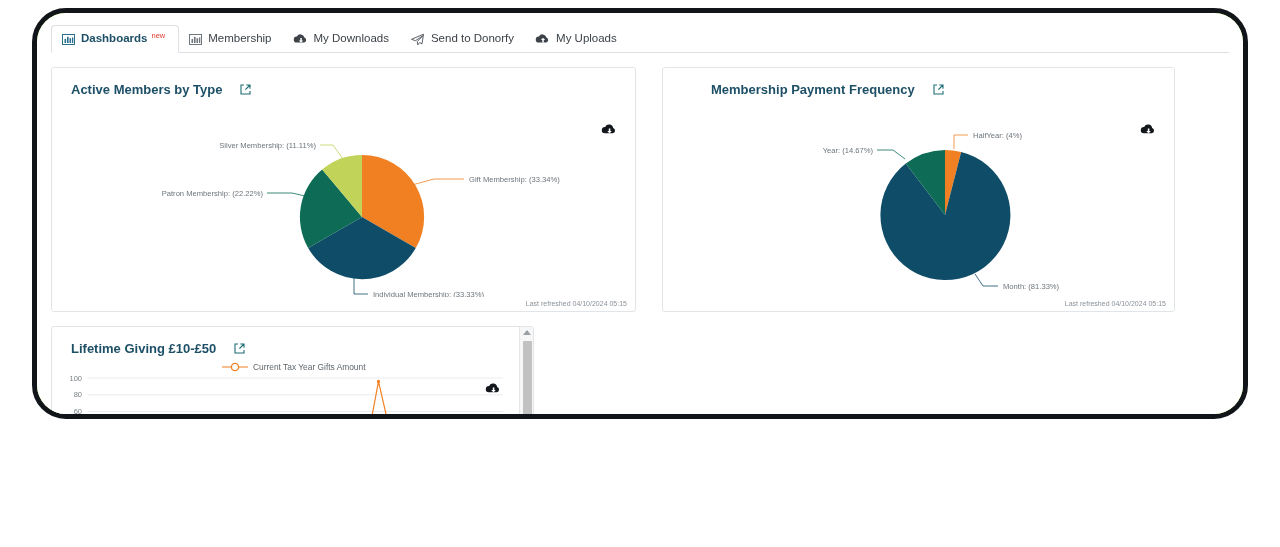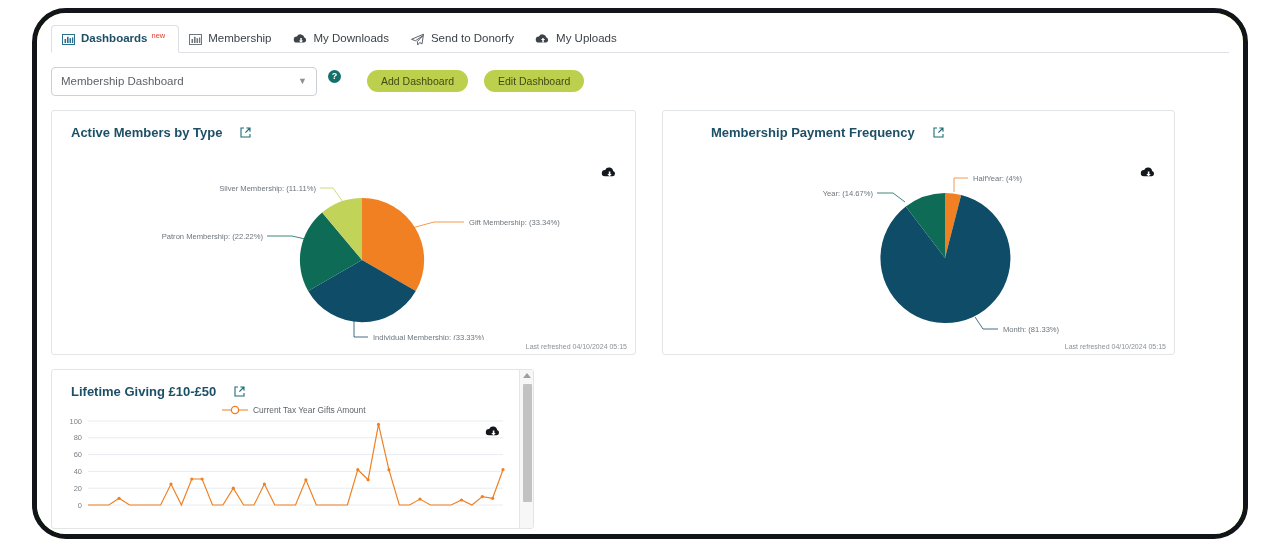--- a/index.html
+++ b/index.html
@@ -7,21 +7,21 @@
     width: 1280px; height: 547px;
     background: #ffffff;
     font-family: "Liberation Sans", sans-serif;
     overflow: hidden;
   }
 
   
   #frame {
     position: absolute;
     left: 32px; top: 8px;
-    width: 1216px; height: 531px;
+    width: 1216px; height: 411px;
     border: 5px solid #111418;
     border-radius: 34px;
     background: #bef264;
     overflow: hidden;
   }
   #viewport {
     position: absolute;
     left: 0; top: 0;
     width: 1206px; height: 521px;
     background: #ffffff;
@@ -242,31 +242,20 @@
         <span class="ico">
           <svg width="15" height="12" viewBox="0 0 15 12">
             <path d="M3.6 9.6a3 3 0 0 1 .3-6 4 4 0 0 1 7.5 1 2.6 2.6 0 0 1-.3 5H3.6z" fill="#3d4349"></path>
             <path d="M7.3 9.4V7H5.9L8 4.8 10.1 7H8.8v2.4z" fill="#ffffff"></path>
           </svg>
         </span>
         <span class="t-label">My Uploads</span>
       </div>
     </div>
 
-    <div id="toolbar">
-      <div id="dash-select">
-        <span>Membership Dashboard</span>
-        <span class="chev">▼</span>
-      </div>
-      <div id="help-icon">
-        <span>?</span>
-      </div>
-      <button class="pill-btn" id="add-dash">Add Dashboard</button>
-      <button class="pill-btn">Edit Dashboard</button>
-    </div>
 
     <div id="cards">
 
       <div class="card" id="card-members">
         <div class="card-title">
           <span>Active Members by Type</span>
           <span class="edit-ico">
             <svg width="11" height="11" viewBox="0 0 11 11">
               <path d="M4 1H1v9h9V7" fill="none" stroke="#1d6b74" stroke-width="1.1"></path>
               <path d="M6.3 1H10v3.7M10 1 5.4 5.6" fill="none" stroke="#1d6b74" stroke-width="1.1"></path>

